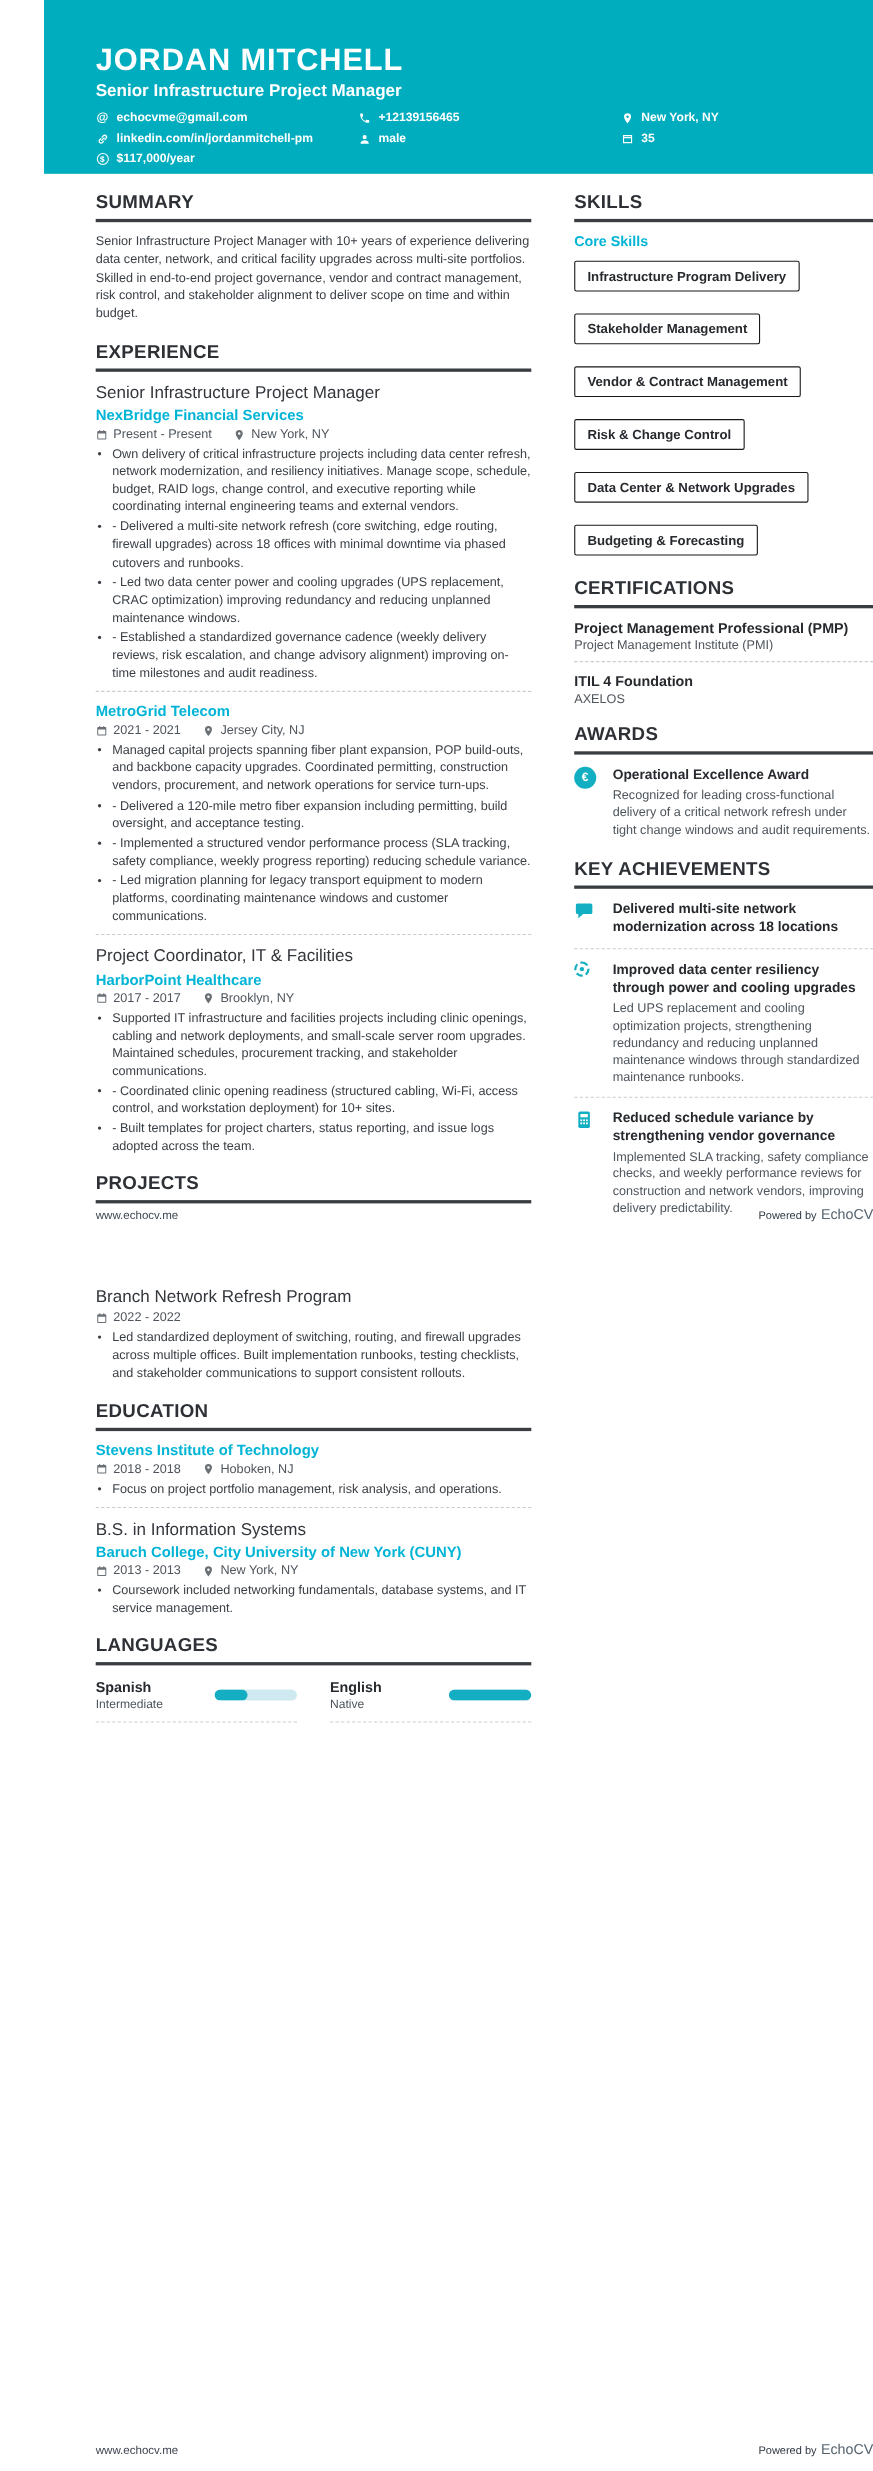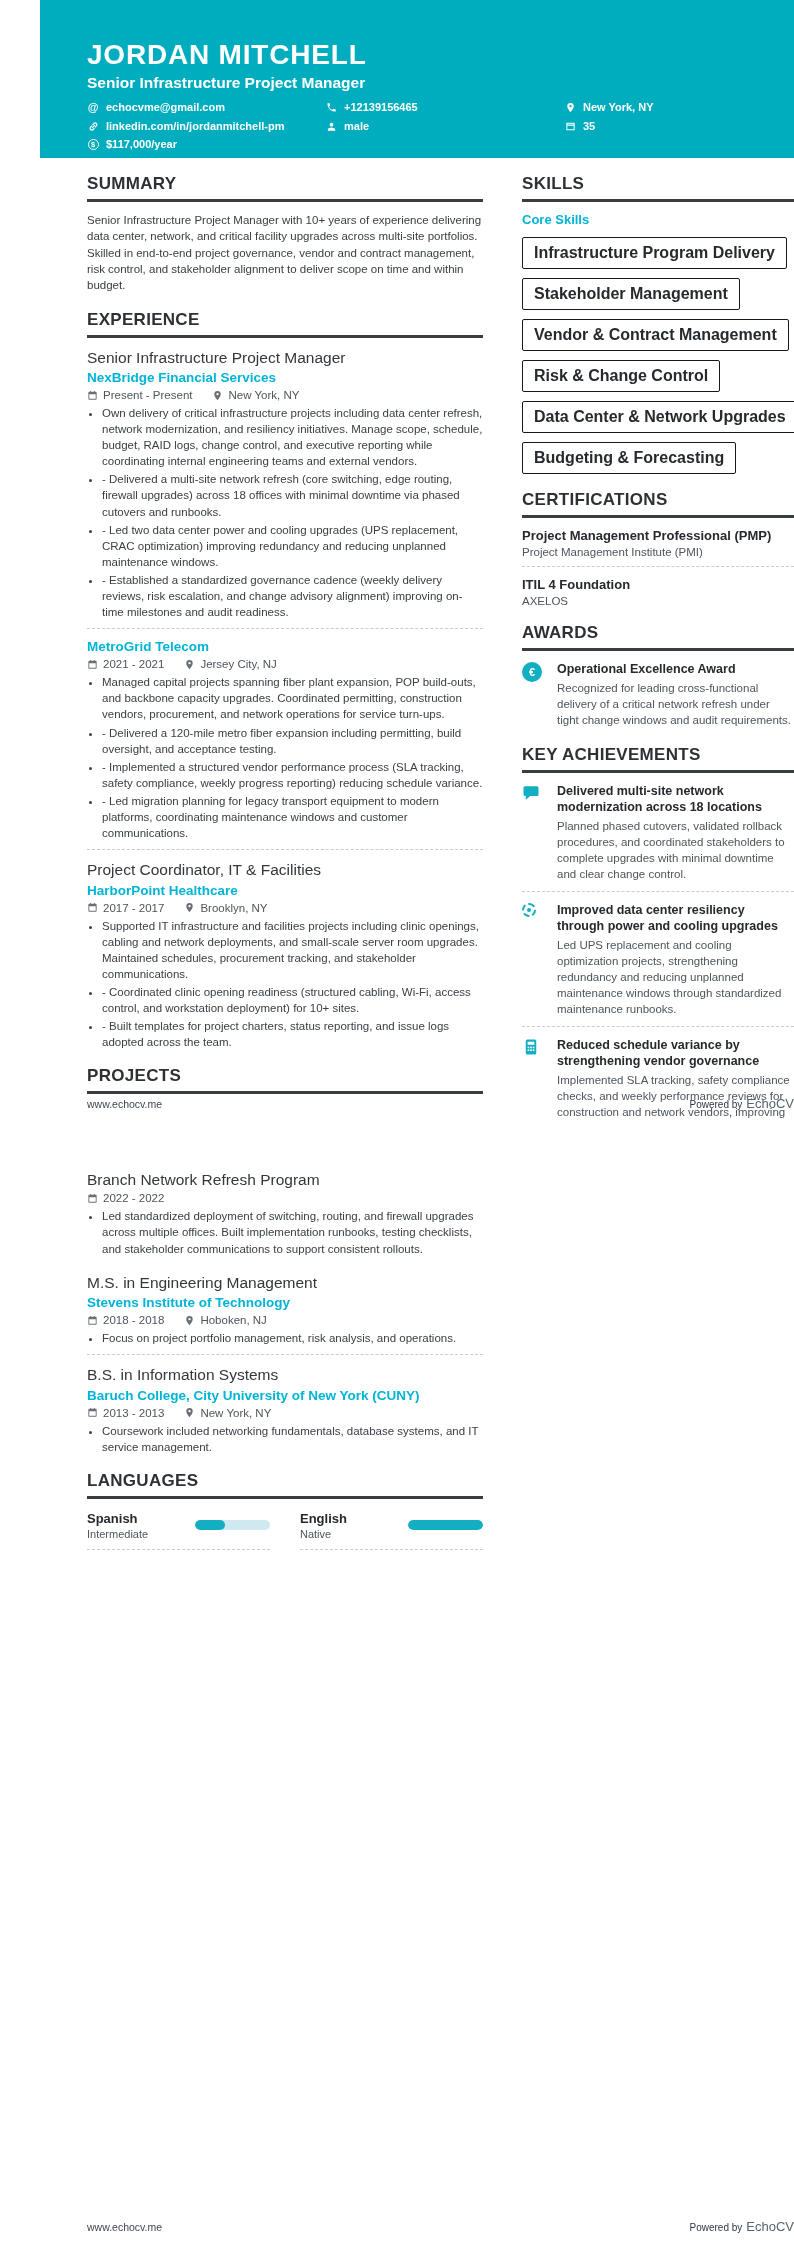--- a/index.html
+++ b/index.html
@@ -35,21 +35,21 @@
   .company { font-size:13.5px; font-weight:700; color:#00b4d6; margin-bottom:4px; }
   .meta { display:flex; gap:20px; align-items:center; font-size:11.5px; color:#4e555c; margin-bottom:4px; }
   .meta-item { display:flex; align-items:center; gap:5px;text-align:center; }
   .meta-icon { width:11px; height:11px; color:#6a7076; flex:none; }
   .meta-icon svg { width:11px; height:11px; display:block; }
   .bullets { margin:2px 0 4px; padding-left:15px; font-size:11.5px; line-height:1.4; color:#3b4046; }
   .bullets li { margin-bottom:2px; }
   hr.dashed { border:none; border-top:1px dashed #c9cdd1; margin:8px 0 10px; }
 
   .skill-group-label { color:#00b4d6; font-weight:700; font-size:13px; margin:2px 0 10px; }
-  .tag { display:table; border:1.6px solid #17191c; border-radius:2px; padding:6px 11px; font-size:16px; font-weight:700; color:#26292d; margin-bottom:9px; white-space:nowrap; }
+  .tag { display:table; border:1.6px solid #17191c; border-radius:2px; padding:6px 11px; font-size:12px; font-weight:700; color:#26292d; margin-bottom:20px; white-space:nowrap; }
 
   .cert-name { font-size:13px; font-weight:700; color:#26292d; margin:0 0 3px; }
   .cert-issuer { font-size:11.5px; color:#4e555c; }
 
   .ach { display:flex; gap:13px; }
   .ach-iconbox { flex:none; width:22px; padding-top:1px; }
   .ach-title { font-size:12.5px; font-weight:700; color:#26292d; margin:0 0 4px; line-height:1.3; }
   .ach-desc { font-size:11.5px; color:#4e555c; line-height:1.38; margin:0; }
   .badge-circle { width:20px; height:20px; border-radius:50%; background:#12aec2; color:#fff; display:flex; align-items:center; justify-content:center; font-size:11px; font-weight:700; }
   .svg-teal { color:#12aec2; }
@@ -289,21 +289,20 @@
           <h2 class="sec-title">KEY ACHIEVEMENTS</h2>
 
           <div class="ach">
             <div class="ach-iconbox svg-teal">
               <span><svg viewBox="0 0 24 24">
                     <path fill="currentColor" d="M4 3h16a2 2 0 0 1 2 2v9a2 2 0 0 1-2 2h-9l-6 5v-5H4a2 2 0 0 1-2-2V5a2 2 0 0 1 2-2z"></path>
                   </svg></span>
             </div>
             <div>
               <h4 class="ach-title">Delivered multi-site network modernization across 18 locations</h4>
-              <p class="ach-desc">Planned phased cutovers, validated rollback procedures, and coordinated stakeholders to complete upgrades with minimal downtime and clear change control.</p>
             </div>
           </div>
           <hr class="dashed">
 
           <div class="ach">
             <div class="ach-iconbox">
               <span class="dashed-circle">
                   <i></i>
                 </span>
             </div>
@@ -364,23 +363,23 @@
                 <span>2022 - 2022</span>
               </span>
             </div>
             <ul class="bullets">
               <li>Led standardized deployment of switching, routing, and firewall upgrades across multiple offices. Built implementation runbooks, testing checklists, and stakeholder communications to support consistent rollouts.</li>
             </ul>
           </article>
         </section>
 
         <section class="section">
-
-          <article>
-            <h3 class="job-title">M.S. in Engineering Management</h3>
+          <h2 class="sec-title">EDUCATION</h2>
+
+          <article>
             <div class="company">Stevens Institute of Technology</div>
             <div class="meta">
               <span class="meta-item">
                 <span class="meta-icon">
                     <svg viewBox="0 0 24 24">
                       <path fill="currentColor" d="M7 2v2H5a2 2 0 0 0-2 2v13a2 2 0 0 0 2 2h14a2 2 0 0 0 2-2V6a2 2 0 0 0-2-2h-2V2h-2v2H9V2H7zm-2 7h14v10H5V9z"></path>
                     </svg>
                   </span>
                 <span>2018 - 2018</span>
               </span>

